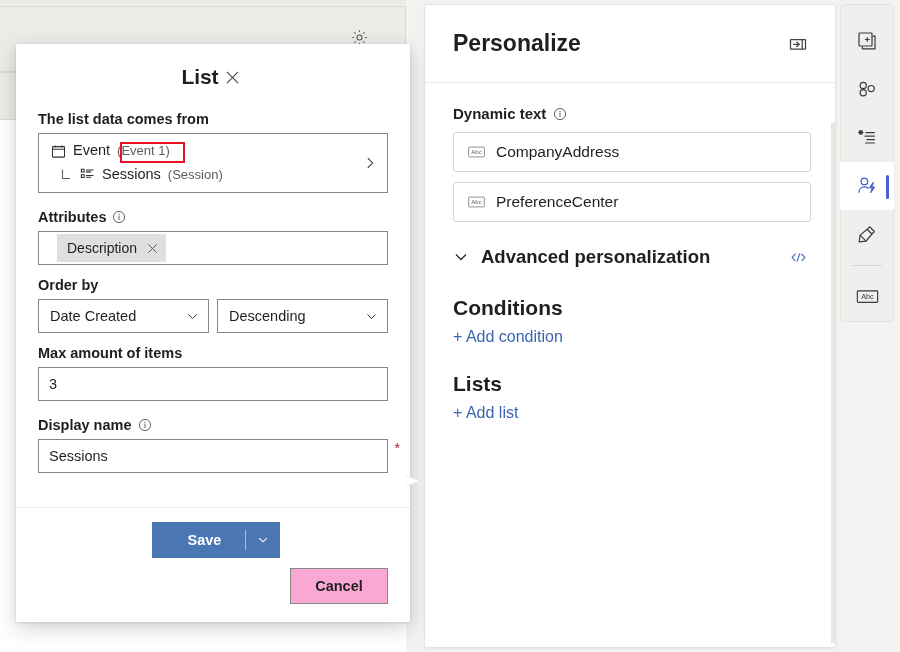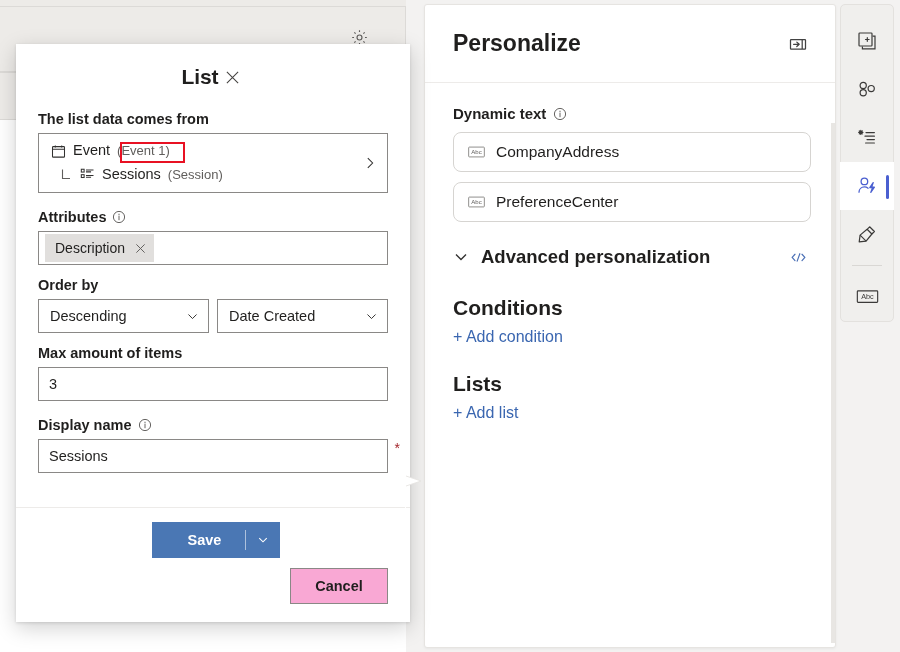--- a/index.html
+++ b/index.html
@@ -155,21 +155,21 @@
   .spacer-16 { height: 16px; }
   .spacer-12 { height: 12px; }
 
   
   .attr-field {
     border: 1px solid #8a8886;
     height: 34px;
     box-sizing: border-box;
     display: flex;
     align-items: center;
-    padding: 4px;
+    padding: 16px;
     background: #fff;
   }
   .attr-chip {
     display: inline-flex;
     align-items: center;
     gap: 10px;
     background: #e1dfdd;
     height: 28px;
     margin: 2px 0 2px 2px;
     padding: 0 8px 0 10px;
@@ -309,21 +309,21 @@
     font-size: 15px;
     font-weight: 600;
     color: #201f1e;
     display: flex;
     align-items: center;
     gap: 7px;
     margin-bottom: 10px;
   }
   .token-item {
     border: 1px solid #d6d4d1;
-    border-radius: 8px;
+    border-radius: 3px;
     height: 40px;
     display: flex;
     align-items: center;
     gap: 11px;
     padding: 0 14px;
     margin-bottom: 10px;
     font-size: 15.5px;
     color: #201f1e;
     cursor: pointer;
     background: #fff;
@@ -498,29 +498,29 @@
       </span>
     </div>
 
     <div class="spacer-12"></div>
 
     <div class="field-label">
       <span>Order by</span>
     </div>
     <div class="row2">
       <div class="select-box">
-        <span>Descending</span>
+        <span>Date Created</span>
         <span class="chev">
           <svg width="13" height="13" viewBox="0 0 16 16" fill="none" stroke="currentColor" stroke-width="1.2">
             <path d="M3 5.5 L8 10.5 L13 5.5"></path>
           </svg>
         </span>
       </div>
       <div class="select-box">
-        <span>Date Created</span>
+        <span>Descending</span>
         <span class="chev">
           <svg width="13" height="13" viewBox="0 0 16 16" fill="none" stroke="currentColor" stroke-width="1.2">
             <path d="M3 5.5 L8 10.5 L13 5.5"></path>
           </svg>
         </span>
       </div>
     </div>
 
     <div class="spacer-12"></div>
 

